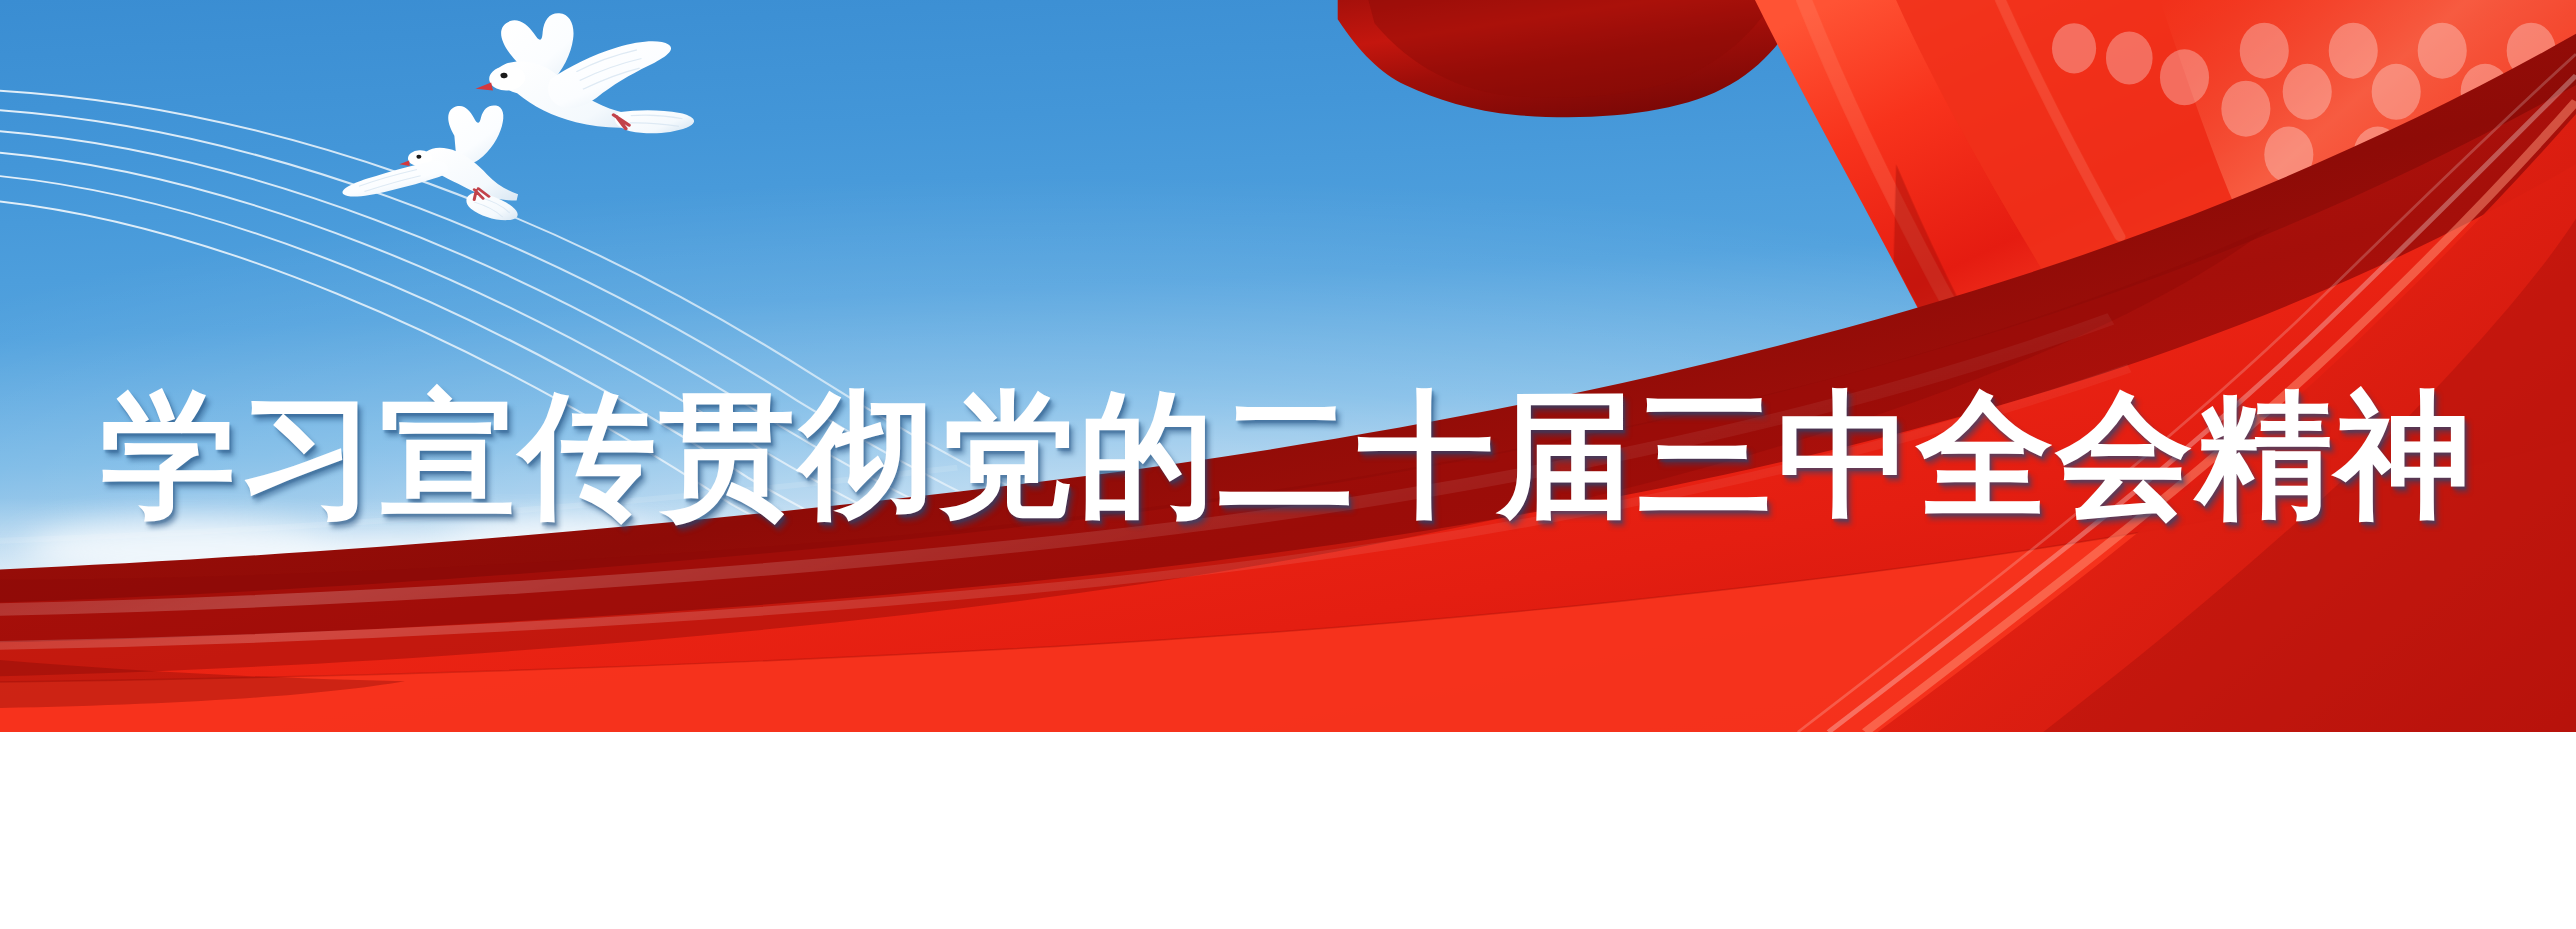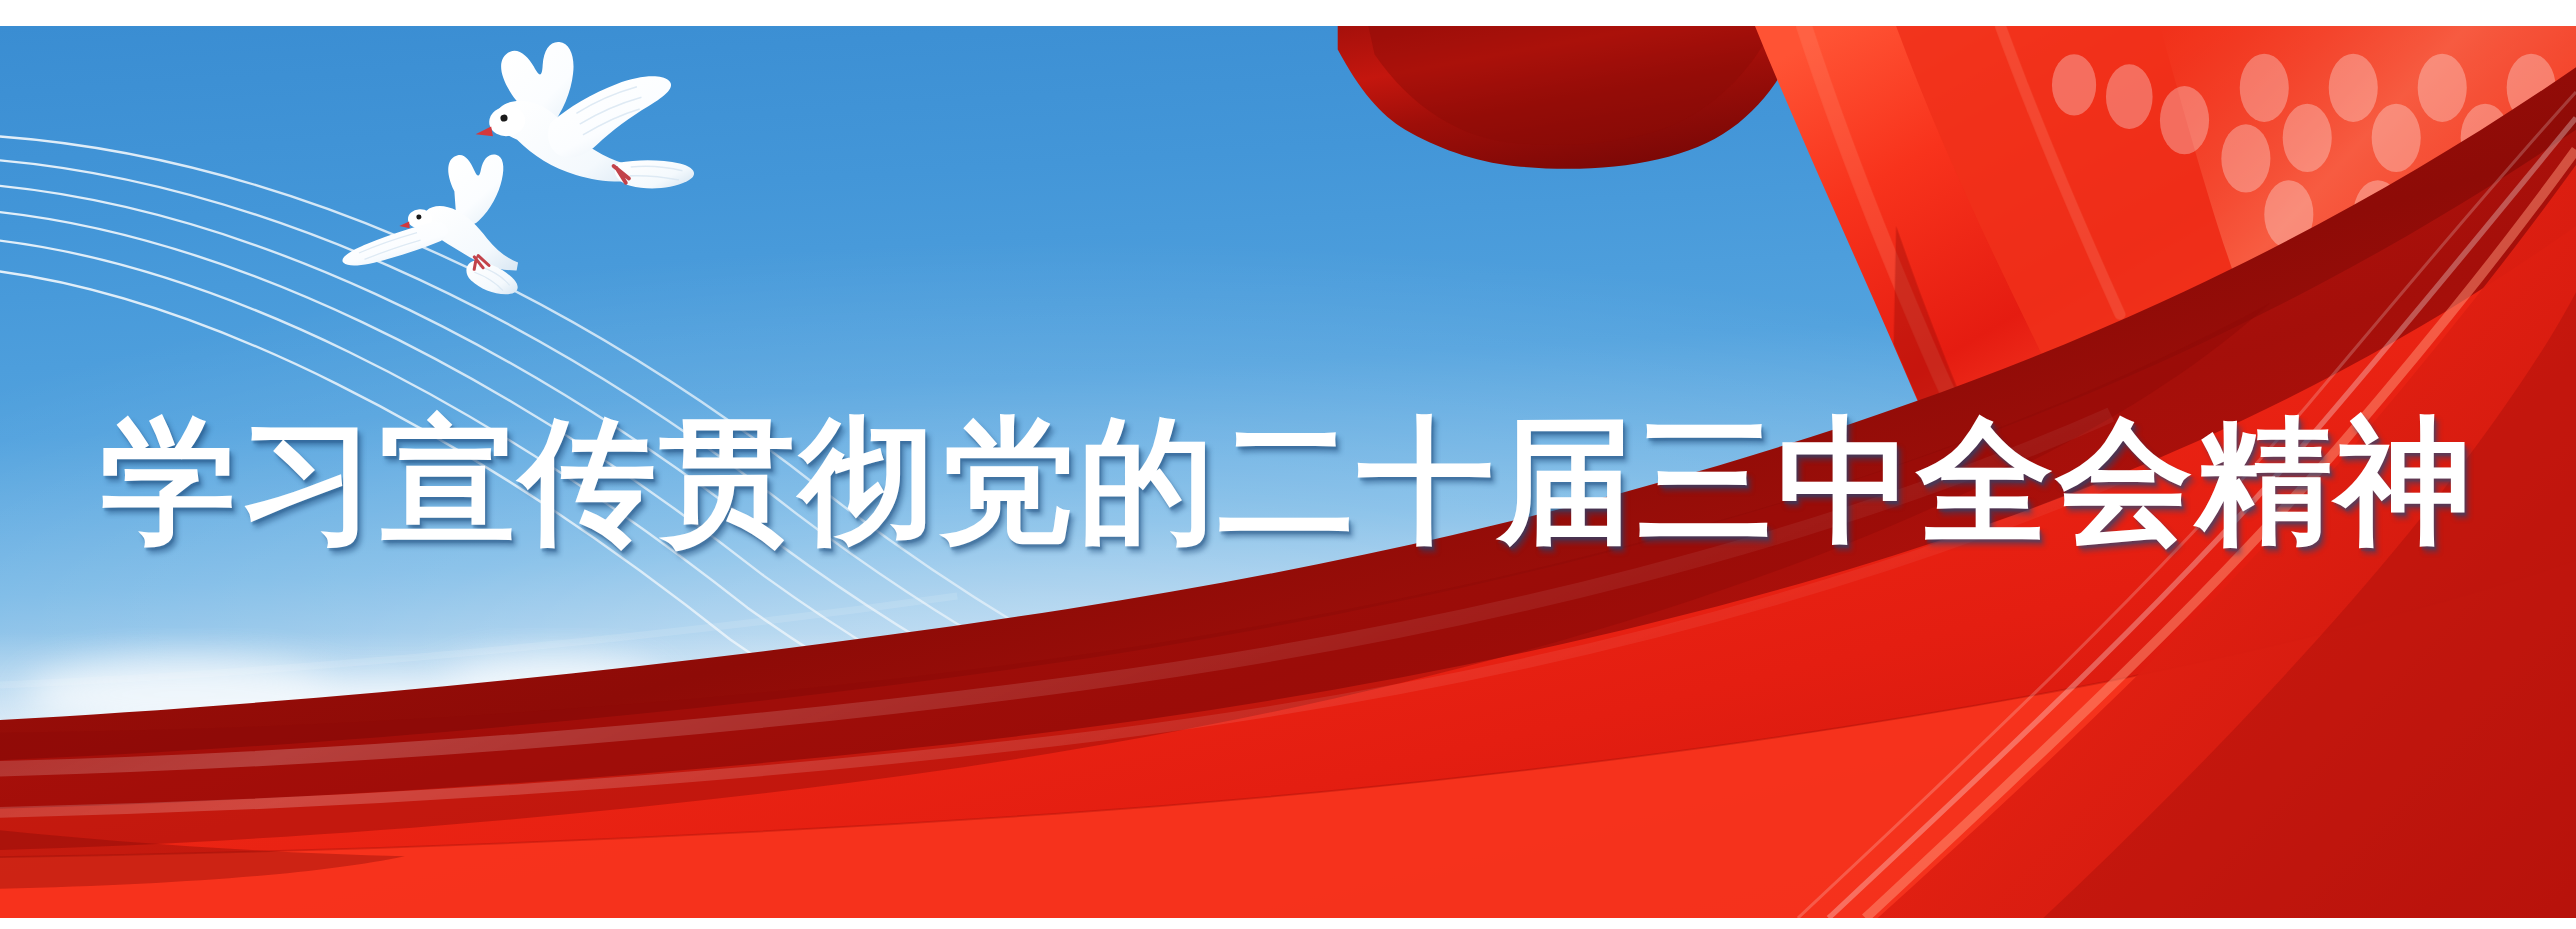--- a/index.html
+++ b/index.html
@@ -3,24 +3,23 @@
 <meta charset="utf-8">
 <style>
   * { margin:0; padding:0; box-sizing:border-box; }
   html, body {
     background:#ffffff;
     font-family:"Liberation Serif", serif;
   }
   #banner {
     position:relative;
     width:2576px;
-    height:892px;
+    height:732px;
     overflow:hidden;
     background:#4d7c0f;
-    margin-top:26px;
   }
   .layer { position:absolute; inset:0; }
   .svgfull { position:absolute; inset:0; width:100%; height:100%; display:block; }
 
   
   #title-block {
     position:absolute;
     left:0; right:0;
     top:376px;
     height:160px;

